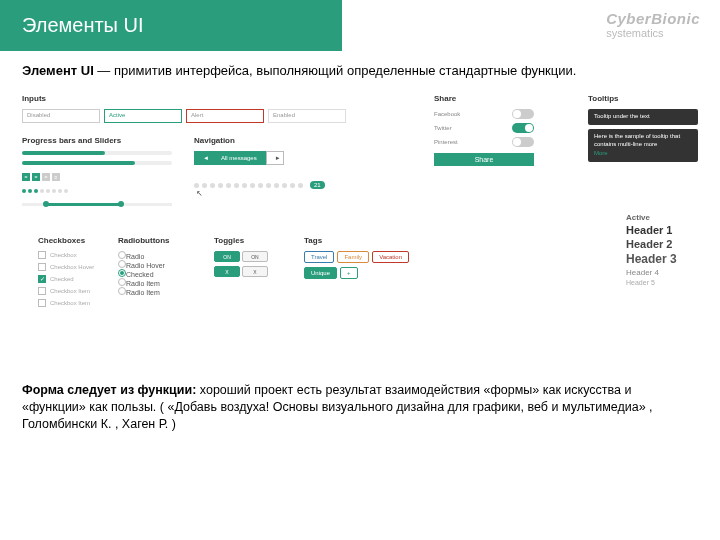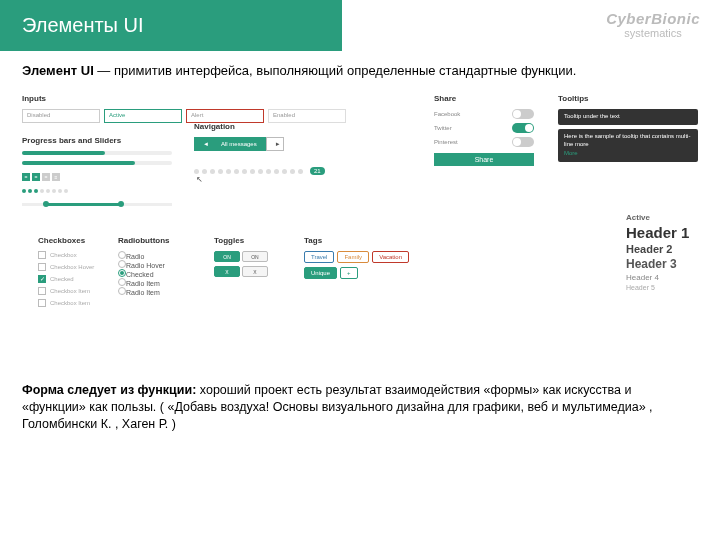--- a/index.html
+++ b/index.html
@@ -1,18 +1,18 @@
 <!DOCTYPE html>
 <html><head>
 <meta charset="utf-8">
 <style>
 *{margin:0;padding:0;box-sizing:border-box;font-family:Arial,sans-serif}
 body{width:720px;height:540px;background:#fff;position:relative;overflow:hidden}
 .header{background:#2a9d7d;color:#fff;padding:14px 22px;width:342px;font-size:20px;font-weight:300}
-.logo{position:absolute;top:10px;right:20px;color:#bbb;font-size:11px;text-align:center}
+.logo{position:absolute;top:10px;right:20px;color:#bbb;font-size:11px;text-align:left}
 .logo b{font-size:15px;font-style:italic;letter-spacing:.5px}
 .defn{margin:12px 22px 8px;font-size:13px}
 .defn b{font-weight:700}
 .showcase{margin:6px 22px 4px;position:relative;height:290px;font-size:7px;color:#555}
 .sec{position:absolute}
 .h{font-weight:700;font-size:8px;color:#333;margin-bottom:6px}
 
 .inputs{top:8px;left:0}
 .inp-row{display:flex;gap:4px;margin-top:2px}
 .inp{border:1px solid #ccc;width:78px;height:14px;padding:2px 4px;font-size:6px;color:#999}
@@ -28,21 +28,21 @@
 .slider{display:flex;gap:2px;margin-top:8px}
 .slider span{width:8px;height:8px;background:#2a9d7d;display:flex;align-items:center;justify-content:center;color:#fff;font-size:5px}
 .slider span.lt{background:#ccc}
 .dots{margin-top:8px;display:flex;gap:2px}
 .dots i{width:4px;height:4px;border-radius:50%;background:#ddd}
 .dots i.on{background:#2a9d7d}
 .range{height:3px;background:#eee;margin-top:10px;position:relative}
 .range .fill{position:absolute;left:15%;width:50%;height:100%;background:#2a9d7d}
 .range .kn{position:absolute;width:6px;height:6px;background:#2a9d7d;border-radius:50%;top:-2px}
 
-.nav{top:36px;left:172px}
+.nav{top:50px;left:172px}
 .navbox{display:flex;margin-top:2px}
 .navbox span{border:1px solid #bbb;padding:3px 8px;font-size:6px;background:#fff}
 .navbox span.dk{background:#2a9d7d;color:#fff;border-color:#2a9d7d}
 .navbox span.arr{width:16px;text-align:center}
 .dotline{margin-top:16px;display:flex;gap:3px;align-items:center}
 .dotline i{width:5px;height:5px;border-radius:50%;background:#ddd}
 .dotline .badge{background:#2a9d7d;color:#fff;font-size:6px;padding:1px 4px;border-radius:6px;margin-left:4px}
 .cursor{font-size:8px;margin-left:2px}
 
 .chk{top:150px;left:16px;width:86px}
@@ -71,30 +71,30 @@
 .tag.gh{border-color:#2a9d7d;color:#2a9d7d}
 
 .share{top:8px;left:412px;width:100px}
 .share .row{display:flex;justify-content:space-between;align-items:center;margin:4px 0;font-size:6px;color:#888}
 .sw{width:22px;height:10px;border-radius:5px;background:#ccc;position:relative}
 .sw::after{content:'';position:absolute;width:8px;height:8px;background:#fff;border-radius:50%;top:1px;left:1px}
 .sw.on{background:#2a9d7d}
 .sw.on::after{left:auto;right:1px}
 .shbtn{background:#2a9d7d;color:#fff;text-align:center;padding:3px;font-size:7px;margin-top:6px}
 
-.tips{top:8px;right:0;width:140px}
+.tips{top:8px;right:0;width:110px}
 .tt{background:#333;color:#fff;padding:4px 6px;font-size:6px;border-radius:2px;margin:4px 0;position:relative;line-height:1.3}
 .tt::before{content:'';position:absolute;left:-4px;top:6px;border:4px solid transparent;border-right-color:#333}
 .tt .more{color:#2a9d7d;display:block;margin-top:2px}
 
 .txt{top:125px;left:412px;width:116px;font-size:6px;color:#aaa;line-height:1.4}
 
 .hdrs{top:125px;right:0;width:72px}
 .hdrs div{color:#666;margin:2px 0}
-.hdrs .h1{font-size:15px;font-weight:700;color:#333}
+.hdrs .h1{font-size:11px;font-weight:700;color:#333}
 .hdrs .h2{font-size:11px;font-weight:700;color:#444}
 .hdrs .h3{font-size:12px;font-weight:700;color:#555}
 .hdrs .h4{font-size:8px;color:#888}
 .hdrs .h5{font-size:7px;color:#aaa}
 .foot{margin:6px 22px;font-size:12.5px;line-height:1.35}
 </style>
 </head>
 <body>
 
 <div class="header">

